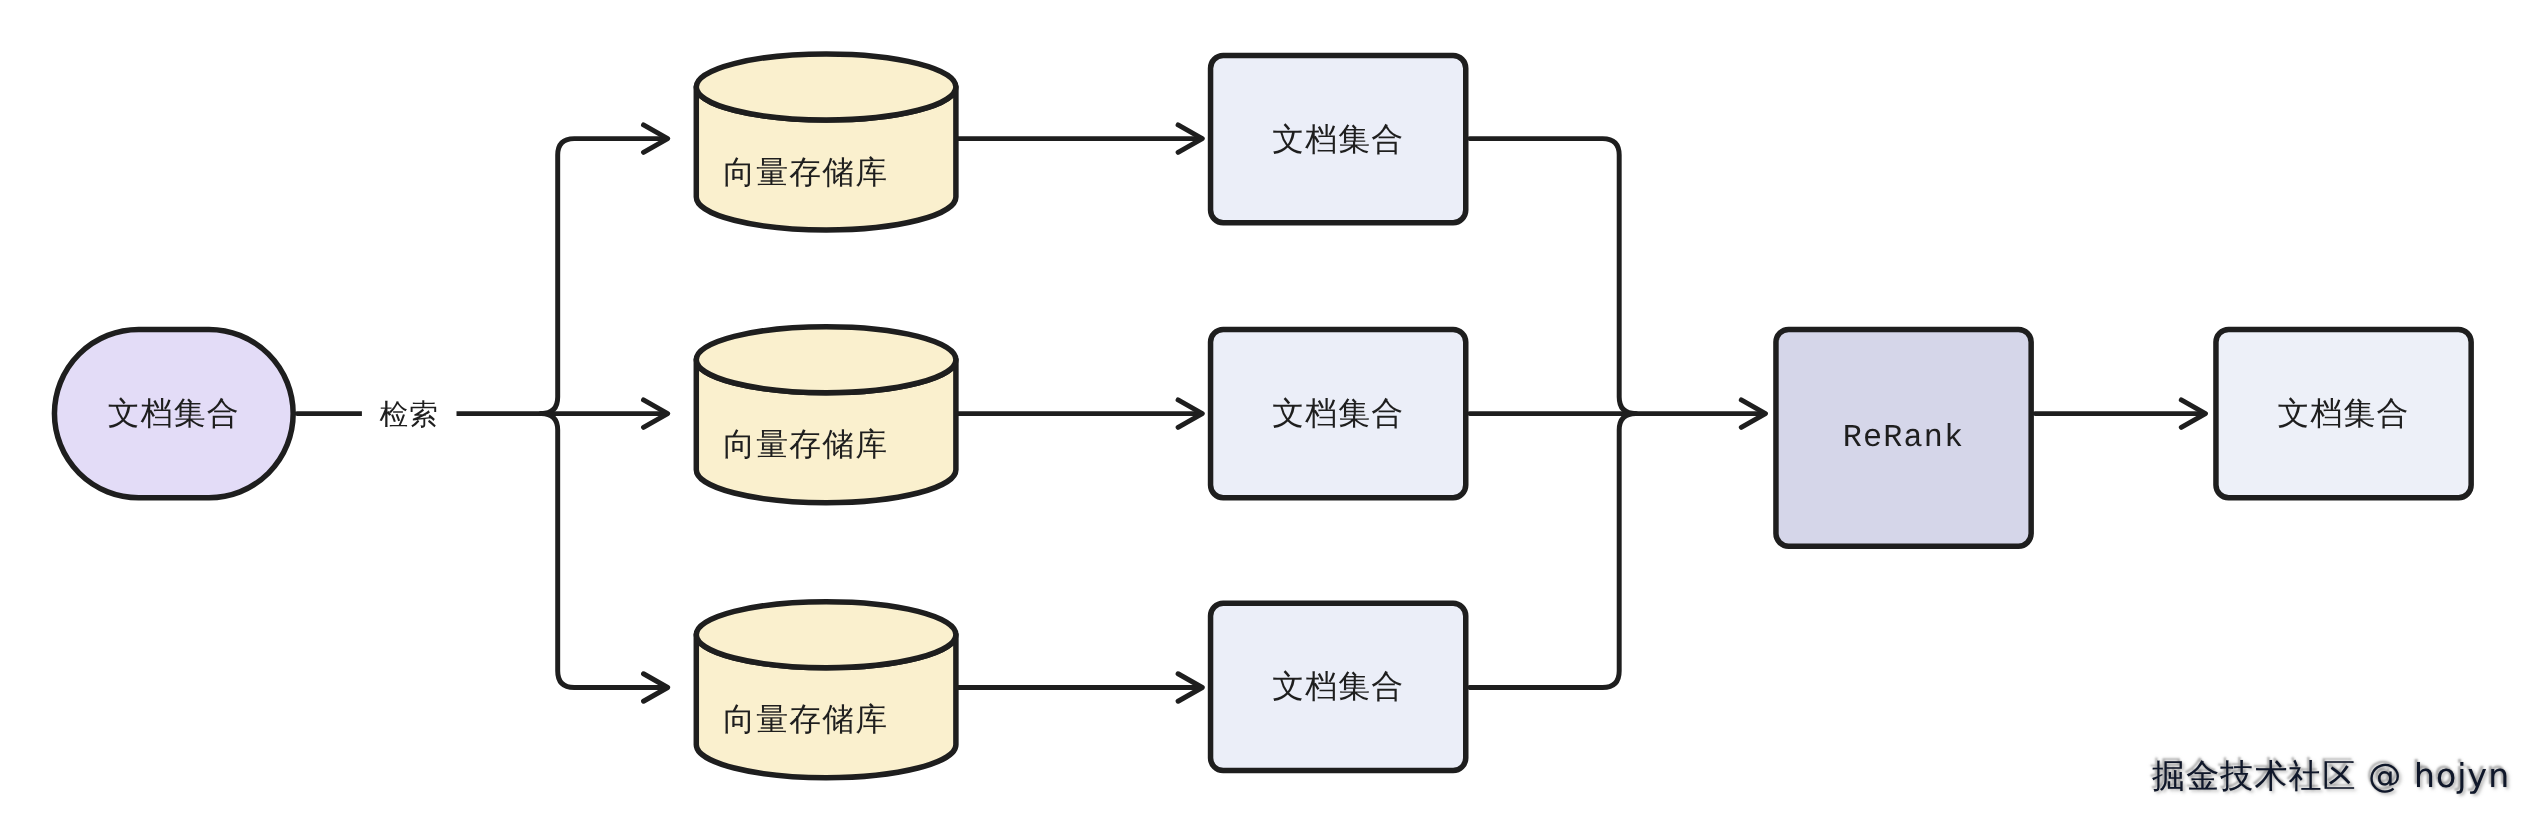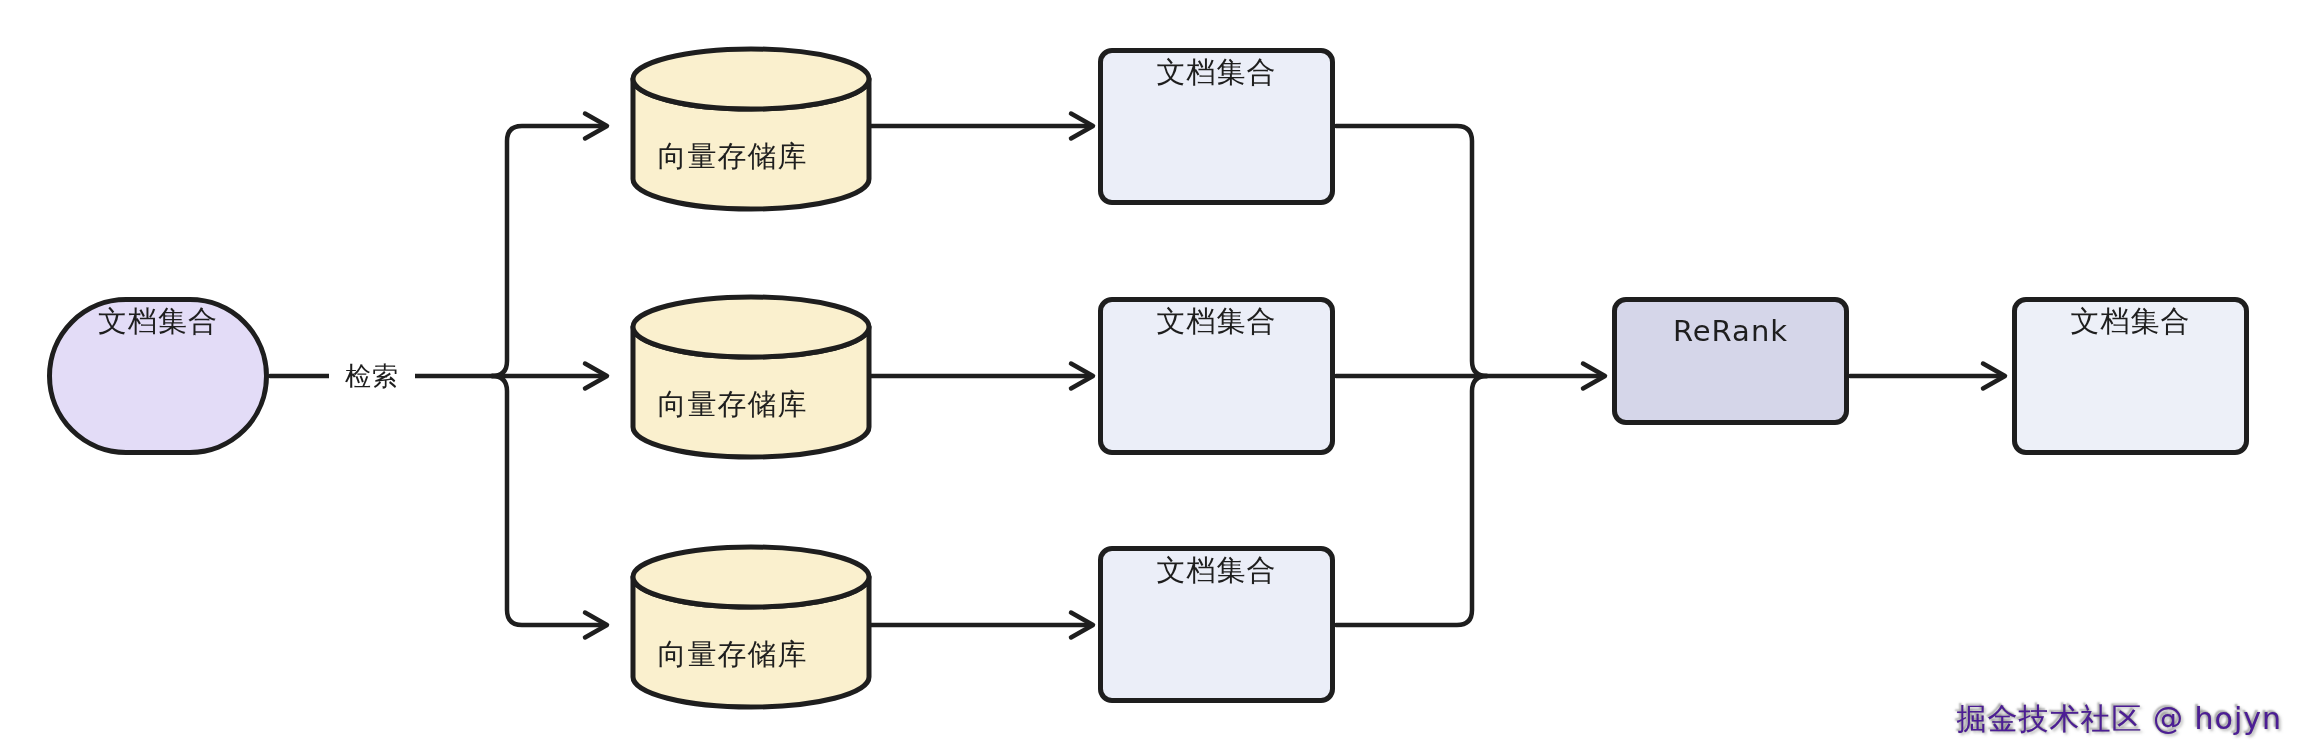--- a/index.html
+++ b/index.html
@@ -12,35 +12,37 @@
     color: #1e1e1e;
     overflow: hidden;
   }
   .wires { position: absolute; left: 0; top: 0; }
 
   .node {
     position: absolute;
     box-sizing: border-box;
     border: 5px solid #1e1e1e;
     display: flex;
+    align-items: center;
     justify-content: center;
     font-size: 29px;
     letter-spacing: 1px;
+    font-family: Liberation Mono, monospace;
   }
   .stadium {
     left: 47px; top: 297px; width: 222px; height: 158px;
     border-radius: 79px;
     background: #e3dcf7;
   }
   .docbox { border-radius: 14px; background: #ebeef8; }
   .docbox.r1 { left: 1098px; top: 48px;  width: 237px; height: 157px; }
   .docbox.r2 { left: 1098px; top: 297px; width: 237px; height: 158px; }
   .docbox.r3 { left: 1098px; top: 546px; width: 237px; height: 157px; }
   .rerank {
-    left: 1612px; top: 297px; width: 237px; height: 128px;
+    left: 1612px; top: 297px; width: 237px; height: 202px;
     border-radius: 14px;
     background: #d5d6e9;
     line-height: 58px;
     text-align: center;
   }
   .finalbox {
     left: 2012px; top: 297px; width: 237px; height: 158px;
     border-radius: 14px;
     background: #edf0f8;
   }
@@ -63,24 +65,24 @@
     position: absolute;
     left: 329px; top: 354px; width: 86px; height: 44px;
     display: flex; align-items: center; justify-content: center;
     font-size: 26px;
     letter-spacing: 1px;
     background: #ffffff;
   }
 
   .watermark {
     position: absolute;
-    right: 16px; bottom: 14px;
+    right: 16px; bottom: 28px;
     font-size: 30px;
     letter-spacing: 1px;
-    color: #4c1d95;
+    color: #0f172a;
     text-shadow: -2px -2px 2px rgba(95,95,95,0.55), 2px 2px 3px rgba(110,110,110,0.5), 0 0 1px rgba(80,80,80,0.6);
   }
 </style>
 </head>
 <body>
 
 <div class="canvas">
 
   <svg class="wires" width="2298" height="754" viewBox="0 0 2298 754">
     <g stroke="#1e1e1e" stroke-width="4.5" fill="none" stroke-linecap="round" stroke-linejoin="round">

